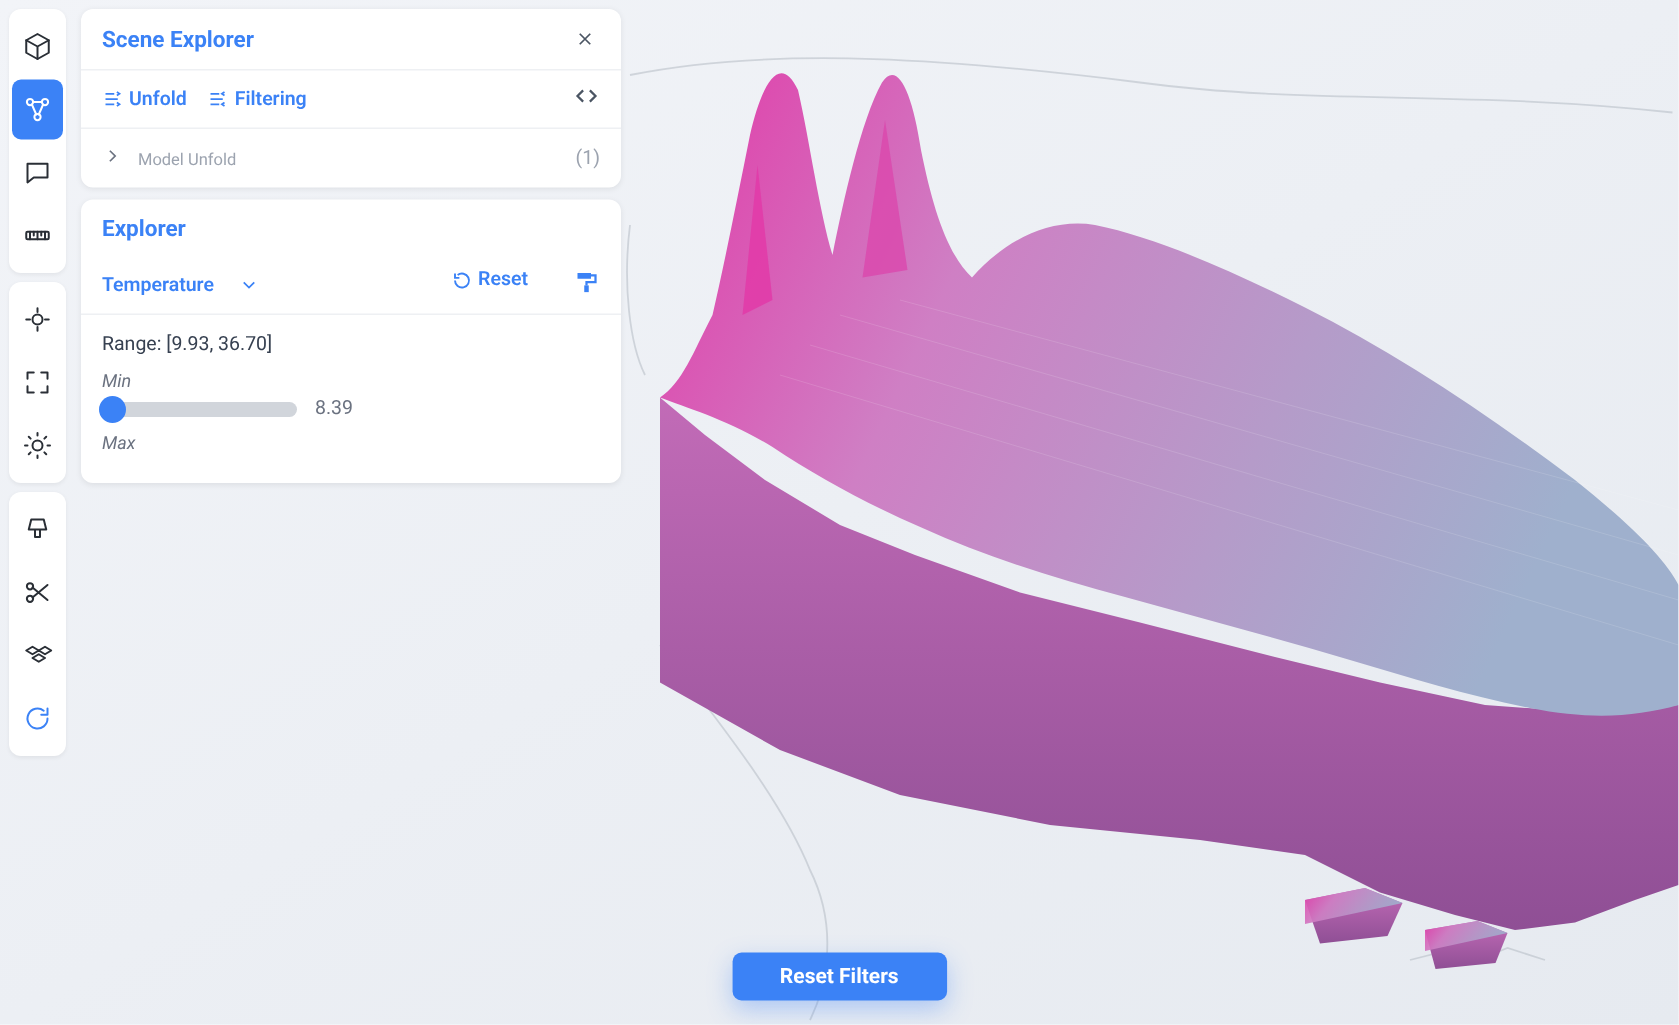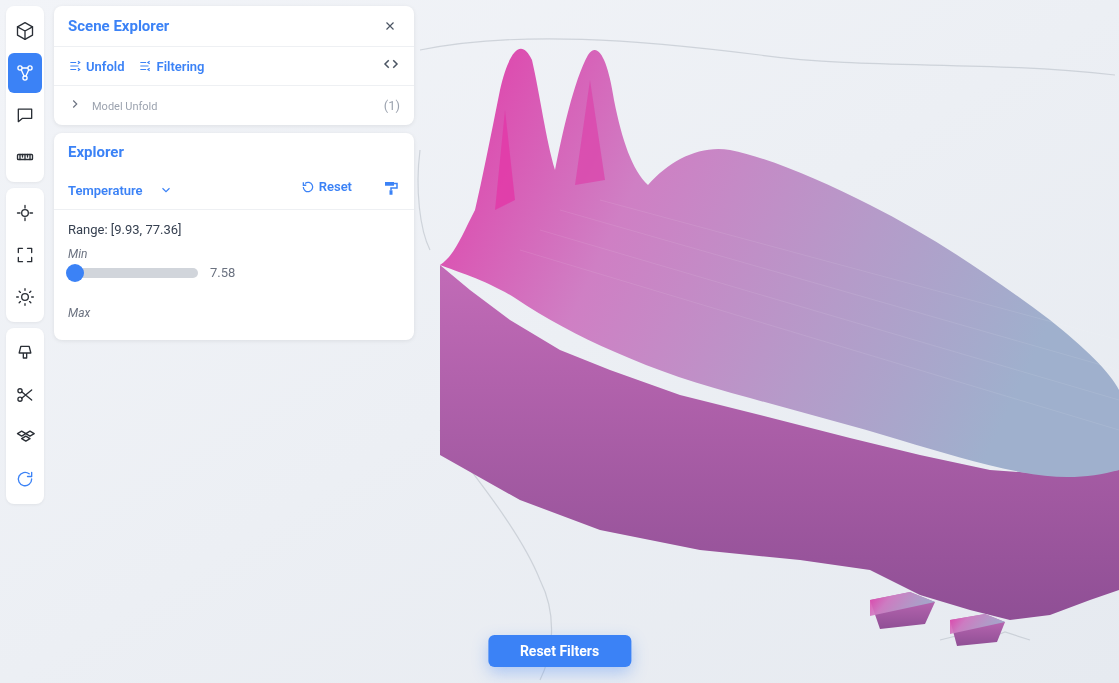--- a/index.html
+++ b/index.html
@@ -304,32 +304,32 @@
         <div class="ft-paint">
           <svg viewBox="0 0 24 24">
               <path d="M4 4h12v5H4z"></path>
               <path d="M16 6h4v6h-8v3" fill="none" stroke="currentColor" stroke-width="2"></path>
               <rect x="10" y="15" width="4" height="6"></rect>
             </svg>
         </div>
       </div>
     </div>
     <div class="filter-body">
-      <div class="range-line">Range: [9.93, 77.36]</div>
+      <div class="range-line">Range: [9.93, 36.70]</div>
 
       <div class="slider-row">
         <div class="slider-label">Min</div>
         <div class="slider-wrap">
           <div class="slider">
             <div class="slider-thumb" id="min-thumb" style="left: 5%;"></div>
           </div>
-          <div class="slider-val">7.58</div>
-        </div>
-      </div>
-
-      <div class="slider-row" style="margin-top:26px;">
+          <div class="slider-val">8.39</div>
+        </div>
+      </div>
+
+      <div class="slider-row" style="margin-top:8px;">
         <div class="slider-label">Max</div>
       </div>
     </div>
   </div>
 </div>
 
 <button class="reset-btn">Reset Filters</button>
 
 </body></html>

